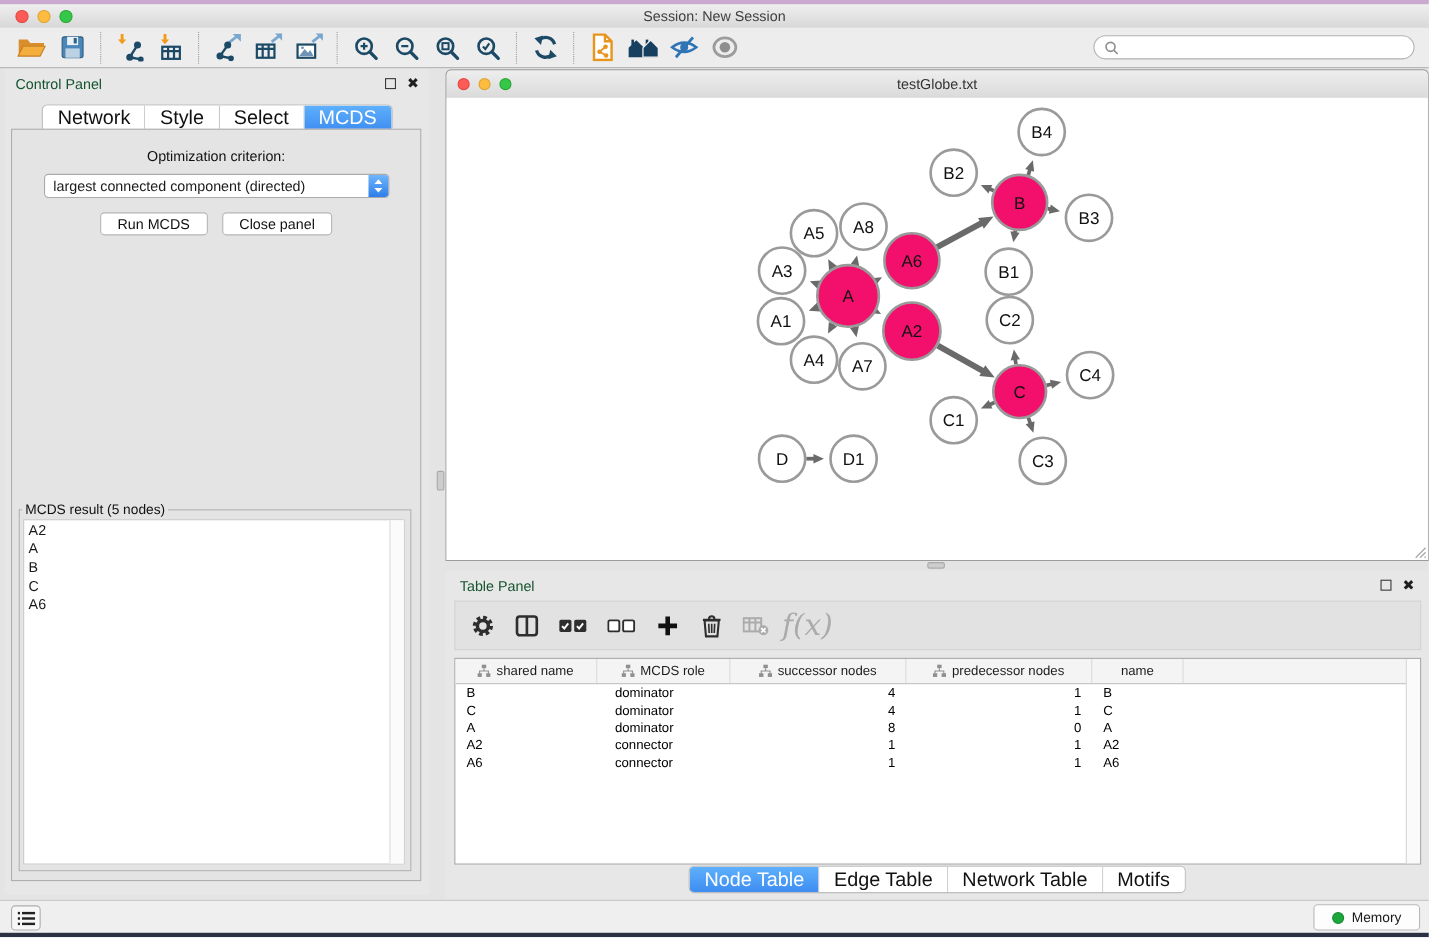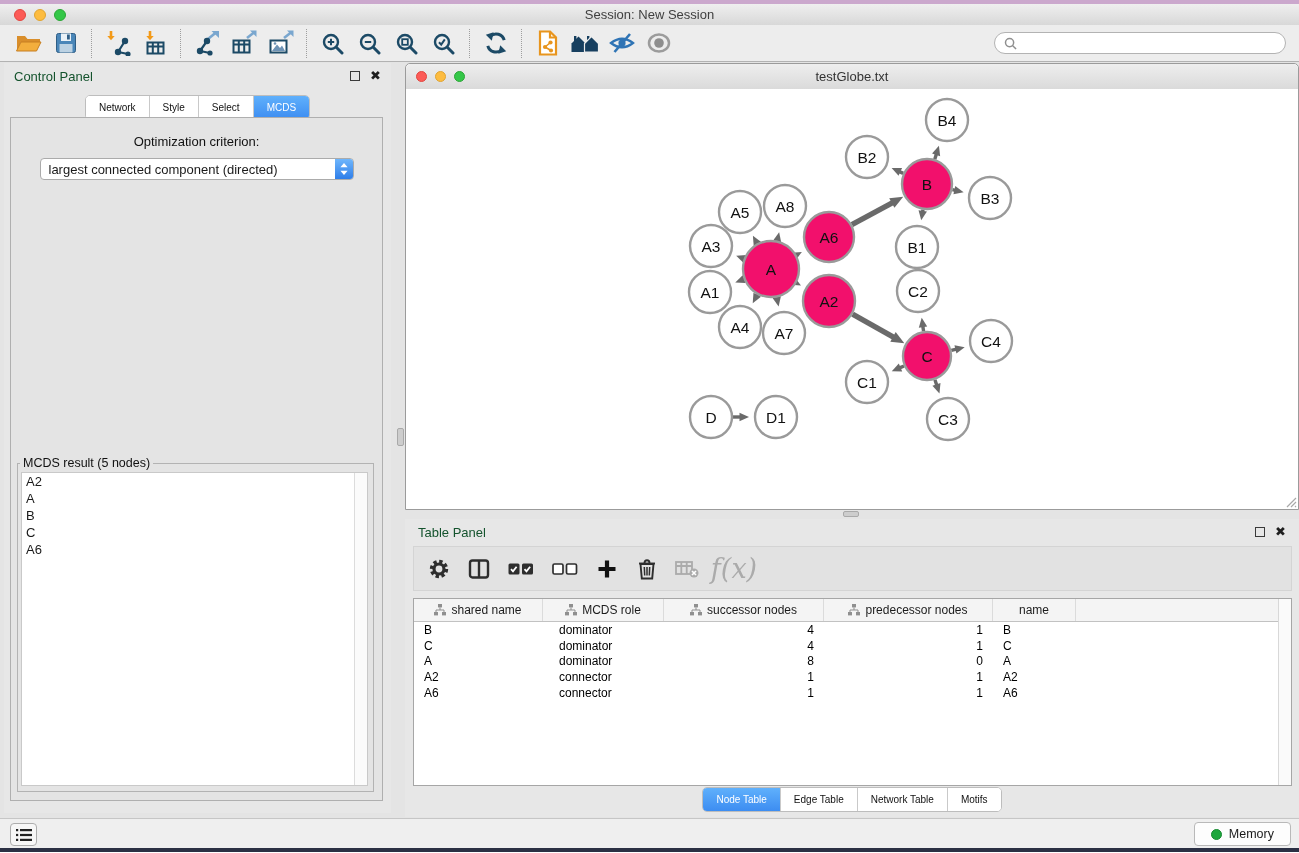--- a/index.html
+++ b/index.html
@@ -33,21 +33,21 @@
   
   .panel-head{display:flex;align-items:center;height:26px;padding:0 10px;}
   .panel-title{font-size:13px;color:#14532d;}
   .panel-btns{margin-left:auto;display:flex;align-items:center;gap:10px;}
   .float-box{width:8px;height:8px;border:1.6px solid #3A3A3A;display:inline-block;}
   .close-x{font-size:13px;color:#1E1E1E;line-height:10px;}
 
   
   #control-panel{left:4px;top:63px;width:387px;height:750px;background:#E7E7E7;}
   .seg-group{display:flex;height:23px;border-radius:5px;overflow:hidden;border:1px solid #BDBDBD;background:#fff;}
-  .seg-tab{padding:0 13px;line-height:23px;font-size:10px;color:#111;border-right:1px solid #C9C9C9;background:#fff;}
+  .seg-tab{padding:0 13px;line-height:23px;font-size:18px;color:#111;border-right:1px solid #C9C9C9;background:#fff;}
   .seg-tab:last-child{border-right:none;}
   .seg-tab.active{background:linear-gradient(#5FB0FC,#3D8DF1);color:#fff;}
   #control-tabs-row{position:absolute;left:0;top:32px;width:100%;display:flex;justify-content:center;}
   .tab-pane{position:absolute;left:6px;right:8px;top:54px;bottom:12px;background:#E4E4E4;border:1px solid #AFAFAF;}
   .opt-label{text-align:center;margin-top:16px;font-size:13px;color:#111;}
   .dropdown{margin:9px auto 0;width:314px;height:22px;background:#fff;border:1px solid #ABABAB;border-radius:4px;
             display:flex;align-items:center;box-sizing:border-box;}
   .dropdown .dd-text{font-size:13px;padding-left:8px;white-space:nowrap;}
   .dd-stepper{margin-left:auto;width:18px;height:20px;background:linear-gradient(#6FB6FC,#2E7EE9);
               border-radius:0 3px 3px 0;display:flex;align-items:center;justify-content:center;}
@@ -289,20 +289,24 @@
     <div class="tab-pane">
       <div class="opt-label">Optimization criterion:</div>
       <div class="dropdown">
         <span class="dd-text">largest connected component (directed)</span>
         <span class="dd-stepper">
           <svg width="10" height="14" viewBox="0 0 10 14">
             <polygon points="5,1 8.6,5.2 1.4,5.2" fill="#fff"></polygon>
             <polygon points="5,13 8.6,8.8 1.4,8.8" fill="#fff"></polygon>
           </svg>
         </span>
+      </div>
+      <div class="btn-row">
+        <button class="mac-btn">Run MCDS</button>
+        <button class="mac-btn">Close panel</button>
       </div>
       <fieldset class="result-box">
         <legend>MCDS result (5 nodes)</legend>
         <div class="result-list">
           <div class="list-scroll"></div>
         <div class="result-item">A2</div>
             <div class="result-item">A</div>
             <div class="result-item">B</div>
             <div class="result-item">C</div>
             <div class="result-item">A6</div>

